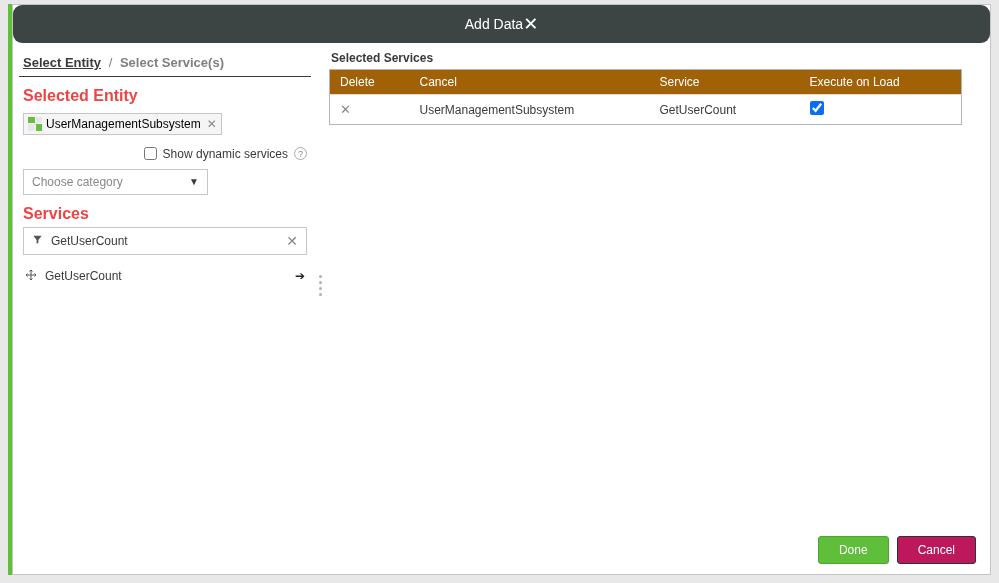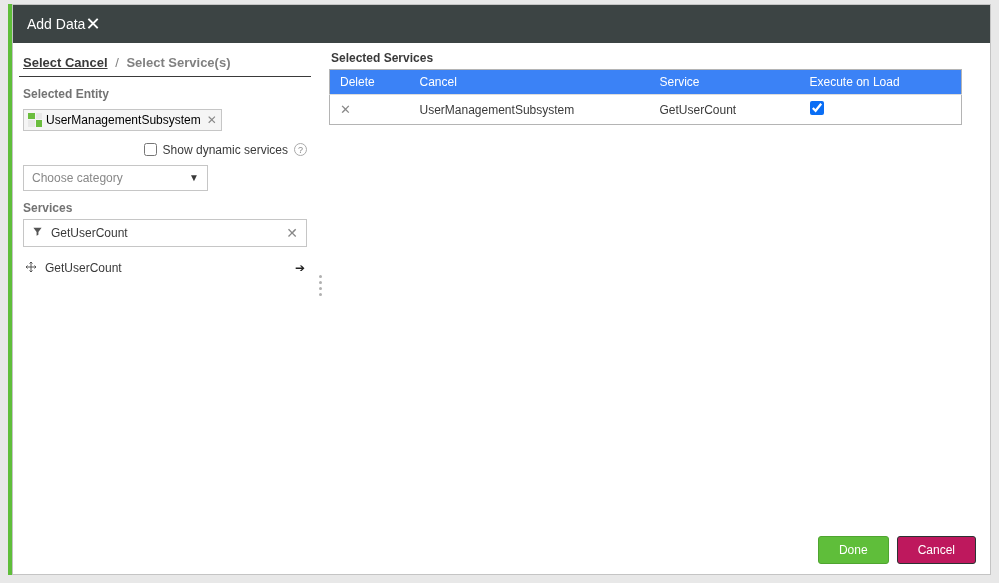--- a/index.html
+++ b/index.html
@@ -29,24 +29,25 @@
       bottom: 8px;
       width: 4px;
       background: #5fbe3a;
       z-index: 10;
     }
     .header {
       background: #3c4444;
       color: #fff;
       display: flex;
       align-items: center;
-      justify-content: flex-start;
+      justify-content: center;
       padding: 8px 14px;
       font-size: 14px;
       font-weight: 500;
+      border-radius: 9px;
     }
     .close-x {
       font-size: 18px;
       cursor: pointer;
       font-weight: 300;
     }
     .body {
       flex: 1;
       display: flex;
       overflow: hidden;
@@ -88,23 +89,23 @@
       margin-bottom: 10px;
     }
     .breadcrumbs a {
       color: #3a3a3a;
       text-decoration: underline;
       cursor: pointer;
     }
     .breadcrumbs .sep { color: #808080; margin: 0 4px; font-weight: normal; }
     .breadcrumbs .inactive { color: #808080; }
     .label {
-      font-size: 12px;
+      font-size: 16px;
       font-weight: bold;
-      color: #737373;
+      color: #ef4444;
       margin: 4px 4px 4px;
     }
     .entity-chip {
       display: inline-flex;
       align-items: center;
       border: 1px solid #c6c6c6;
       background: #f5f5f5;
       padding: 3px 4px;
       margin: 0 4px 8px;
       font-size: 12px;
@@ -211,21 +212,21 @@
       margin-bottom: 4px;
       padding-left:2px;
     }
     table.sel {
       width: 100%;
       border-collapse: collapse;
       border: 1px solid #b4b4b4;
       font-size: 12px;
     }
     table.sel thead th {
-      background: #3b82f6;
+      background: #a16207;
       color: #fff;
       text-align: left;
       font-weight: normal;
       padding: 5px 10px;
     }
     table.sel tbody td {
       padding: 6px 10px;
       color: #3a3a3a;
       border-top: 1px solid #dcdcdc;
     }
@@ -263,21 +264,21 @@
 <div class="modal">
   <div class="header">
     <span>Add Data</span>
     <span class="close-x">✕</span>
   </div>
 
   <div class="body">
 
     <div class="left-panel">
       <div class="breadcrumbs">
-        <a>Select Cancel</a>
+        <a>Select Entity</a>
         <span class="sep">/</span>
         <span class="inactive">Select Service(s)</span>
       </div>
 
       <div class="label">Selected Entity</div>
       <div class="entity-chip">
         <span class="entity-icon">
             <span></span>
             <span></span>
             <span></span>

